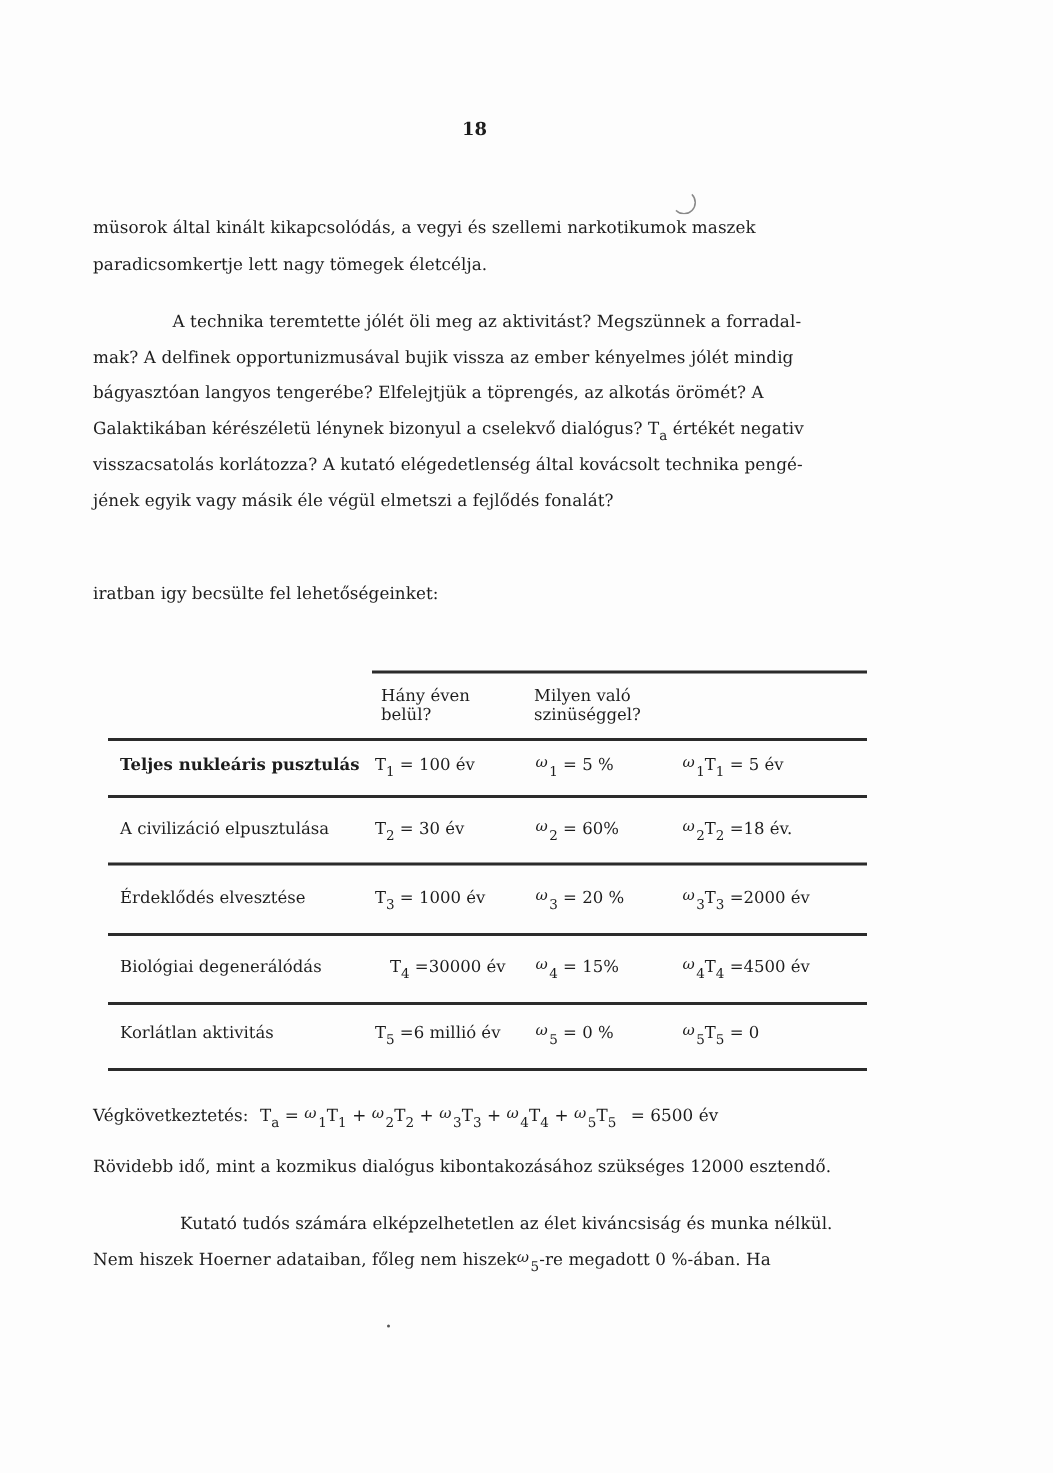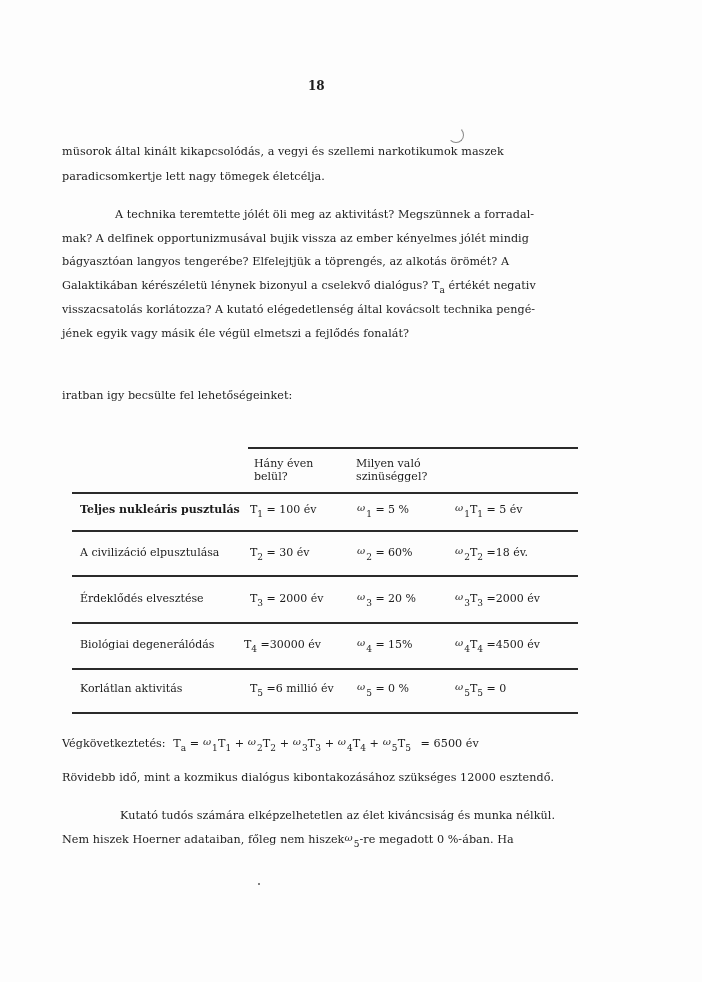--- a/index.html
+++ b/index.html
@@ -66,28 +66,28 @@
         </div>
         <div>
           <div class="abs cell" style="left: 80px; top: 546px; text-align: right;">A civilizáció elpusztulása</div>
           <div class="abs cell" style="left: 250px; top: 546px;"><span>T</span><span class="sub">2</span><span> = 30 év</span></div>
           <div class="abs cell" style="left: 357px; top: 546px;"><span class="omega">ω</span><span class="sub">2</span><span> = 60%</span></div>
           <div class="abs cell" style="left: 455px; top: 546px;"><span class="omega">ω</span><span class="sub">2</span><span>T</span><span class="sub">2</span><span> =18 év.</span></div>
           <div class="rule" style="left: 72px; width: 506px; top: 575px;"></div>
         </div>
         <div>
           <div class="abs cell" style="left: 80px; top: 592px;">Érdeklődés elvesztése</div>
-          <div class="abs cell" style="left: 250px; top: 592px;"><span>T</span><span class="sub">3</span><span> = 2000 év</span></div>
+          <div class="abs cell" style="left: 250px; top: 592px;"><span>T</span><span class="sub">3</span><span> = 1000 év</span></div>
           <div class="abs cell" style="left: 357px; top: 592px;"><span class="omega">ω</span><span class="sub">3</span><span> = 20 %</span></div>
           <div class="abs cell" style="left: 455px; top: 592px;"><span class="omega">ω</span><span class="sub">3</span><span>T</span><span class="sub">3</span><span> =2000 év</span></div>
           <div class="rule" style="left: 72px; width: 506px; top: 622px;"></div>
         </div>
         <div>
           <div class="abs cell" style="left: 80px; top: 638px; text-align: right;">Biológiai degenerálódás</div>
-          <div class="abs cell" style="left: 244px; top: 638px; text-align: right;"><span>T</span><span class="sub">4</span><span> =30000 év</span></div>
+          <div class="abs cell" style="left: 260px; top: 638px; text-align: right;"><span>T</span><span class="sub">4</span><span> =30000 év</span></div>
           <div class="abs cell" style="left: 357px; top: 638px;"><span class="omega">ω</span><span class="sub">4</span><span> = 15%</span></div>
           <div class="abs cell" style="left: 455px; top: 638px;"><span class="omega">ω</span><span class="sub">4</span><span>T</span><span class="sub">4</span><span> =4500 év</span></div>
           <div class="rule" style="left: 72px; width: 506px; top: 668px;"></div>
         </div>
         <div>
           <div class="abs cell" style="left: 80px; top: 682px;">Korlátlan aktivitás</div>
           <div class="abs cell" style="left: 250px; top: 682px;"><span>T</span><span class="sub">5</span><span> =6 millió év</span></div>
           <div class="abs cell" style="left: 357px; top: 682px;"><span class="omega">ω</span><span class="sub">5</span><span> = 0 %</span></div>
           <div class="abs cell" style="left: 455px; top: 682px;"><span class="omega">ω</span><span class="sub">5</span><span>T</span><span class="sub">5</span><span> = 0</span></div>
           <div class="rule" style="left: 72px; width: 506px; top: 712px;"></div>

